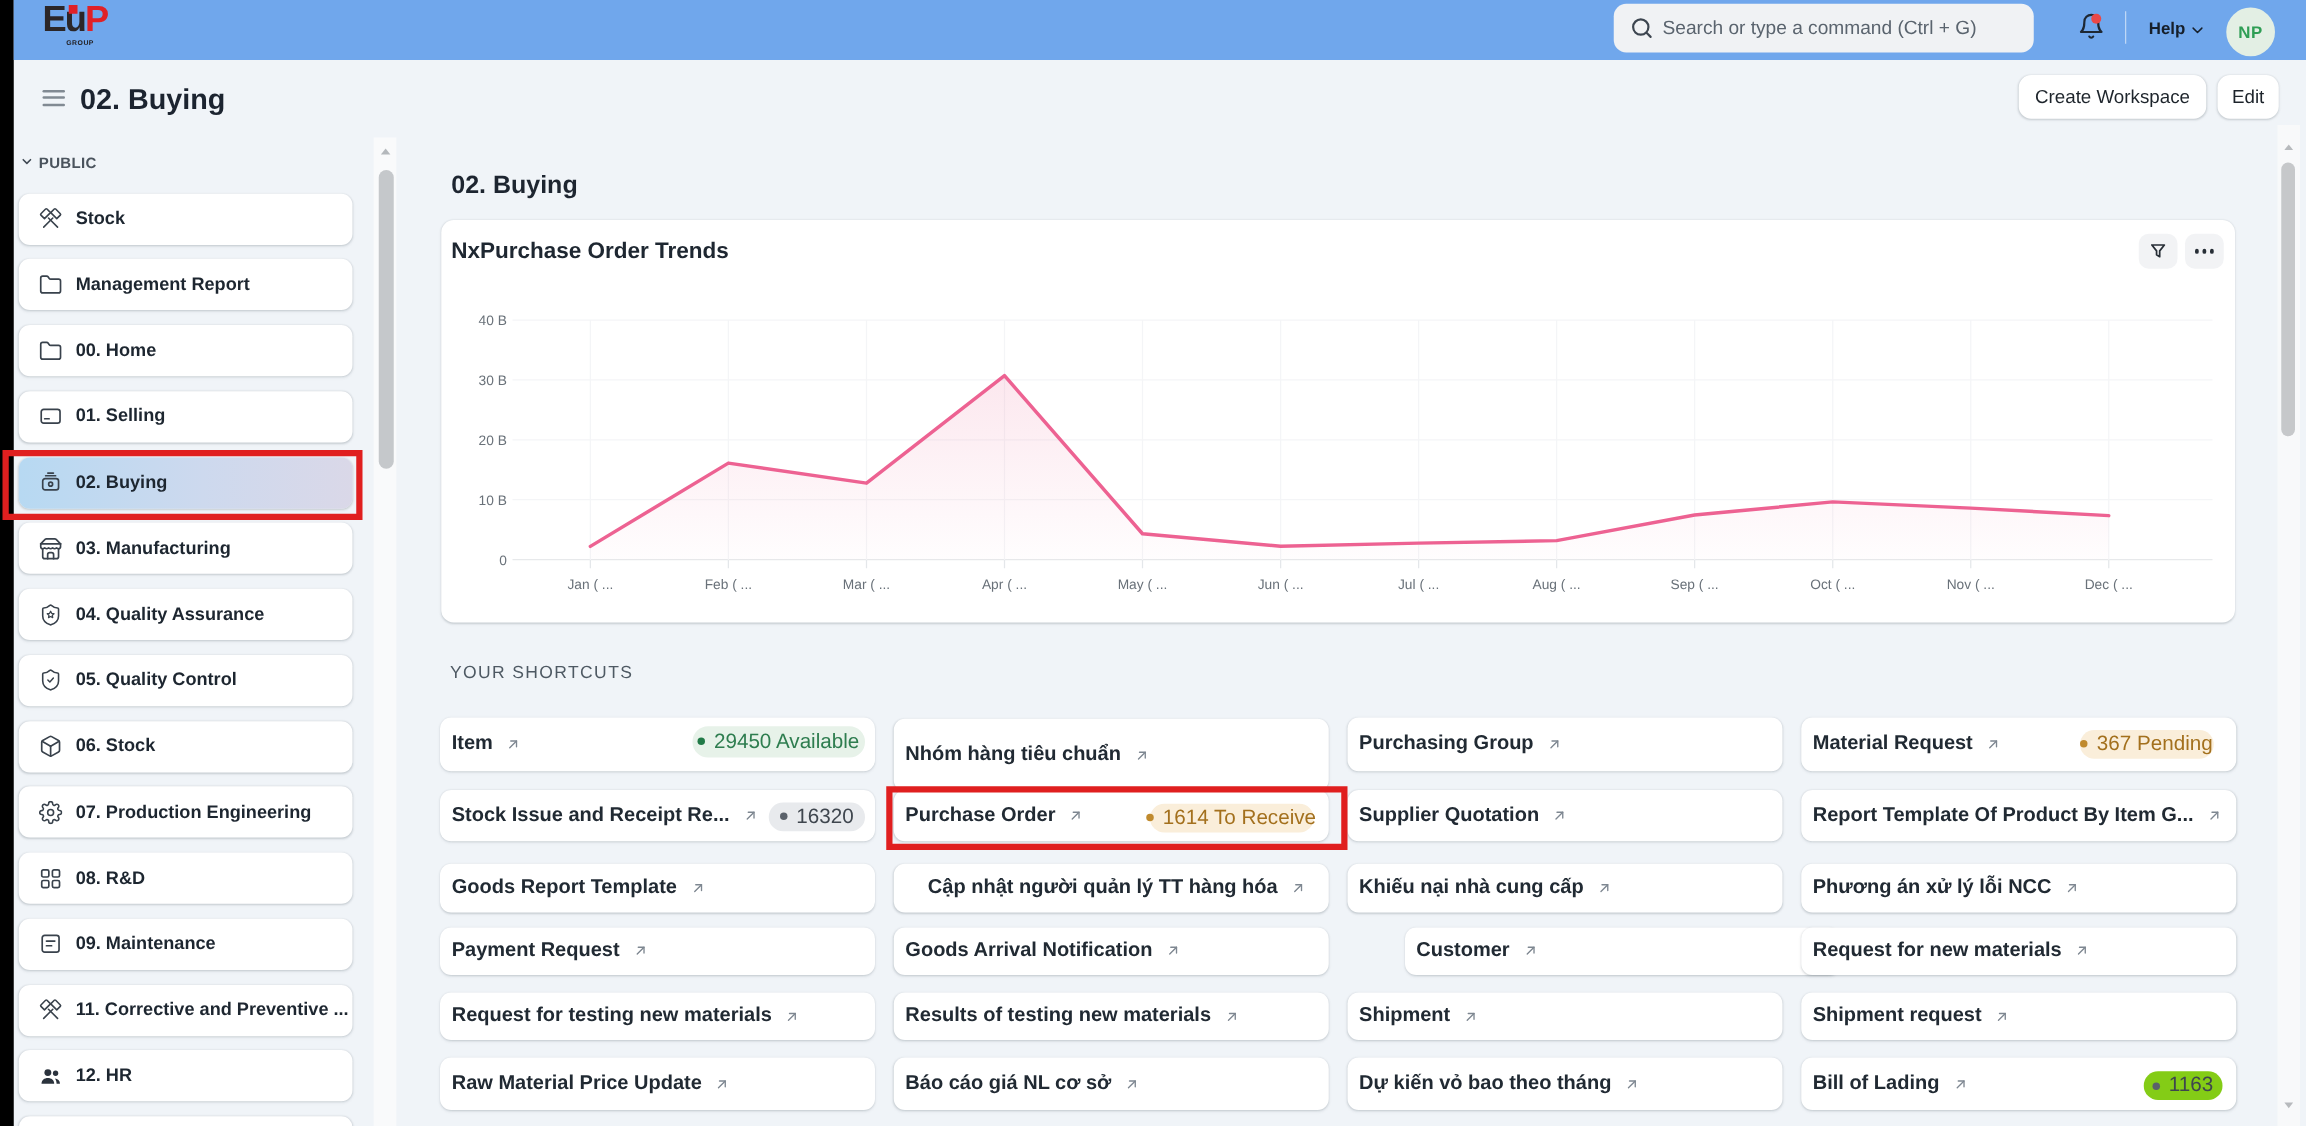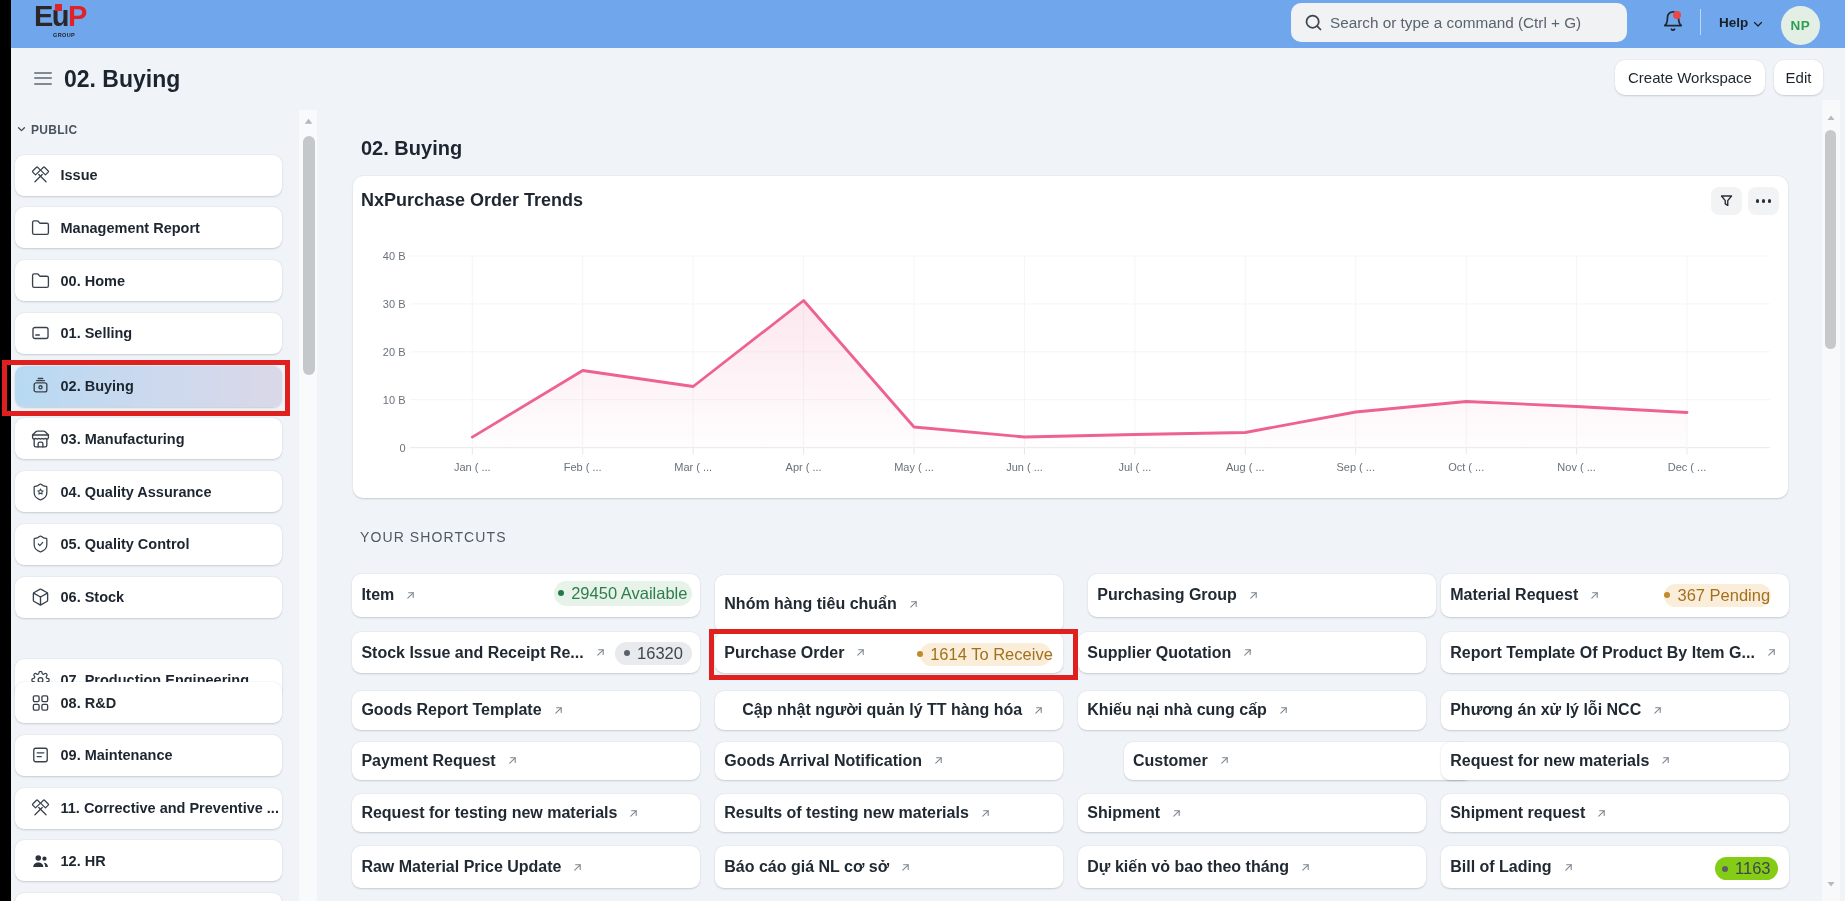--- a/index.html
+++ b/index.html
@@ -64,21 +64,21 @@
 
 <div class="sb-item" style="top:154.6px;">
     <svg class="ic" viewBox="0 0 24 24">
       <g stroke="#39424c" stroke-width="1.6" fill="none" stroke-linecap="round" stroke-linejoin="round">
         <path d="M5 20.5 L14.2 11.3"></path>
         <path d="M12.1 5.8 l3.6-3.6 a1 1 0 0 1 1.4 0 l4.7 4.7 a1 1 0 0 1 0 1.4 l-3.6 3.6 z"></path>
         <path d="M19 20.5 L9.8 11.3"></path>
         <path d="M11.9 5.8 l-3.6-3.6 a1 1 0 0 0-1.4 0 L2.2 6.9 a1 1 0 0 0 0 1.4 l3.6 3.6 z"></path>
       </g>
     </svg>
-    <span class="lb">Issue</span>
+    <span class="lb">Stock</span>
   </div>
 <div class="sb-item" style="top:207.3px;">
     <svg class="ic" viewBox="0 0 24 24">
       <g stroke="#39424c" stroke-width="1.7" fill="none" stroke-linecap="round" stroke-linejoin="round">
         <path d="M20 20a2 2 0 0 0 2-2V8a2 2 0 0 0-2-2h-7.9a2 2 0 0 1-1.69-.9L9.6 3.9A2 2 0 0 0 7.93 3H4a2 2 0 0 0-2 2v13a2 2 0 0 0 2 2Z"></path>
       </g>
     </svg>
     <span class="lb">Management Report</span>
   </div>
 <div class="sb-item" style="top:260.1px;">
@@ -142,21 +142,21 @@
 <div class="sb-item" style="top:576.6px;">
     <svg class="ic" viewBox="0 0 24 24">
       <g stroke="#39424c" stroke-width="1.7" fill="none" stroke-linecap="round" stroke-linejoin="round">
         <path d="M21 16V8a2 2 0 0 0-1-1.73l-7-4a2 2 0 0 0-2 0l-7 4A2 2 0 0 0 3 8v8a2 2 0 0 0 1 1.73l7 4a2 2 0 0 0 2 0l7-4A2 2 0 0 0 21 16z"></path>
         <path d="M3.3 7 12 12l8.7-5"></path>
         <path d="M12 22V12"></path>
       </g>
     </svg>
     <span class="lb">06. Stock</span>
   </div>
-<div class="sb-item" style="top:629.4px;margin-top:30px;">
+<div class="sb-item" style="top:629.4px;">
     <svg class="ic" viewBox="0 0 24 24">
       <g stroke="#39424c" stroke-width="1.6" fill="none" stroke-linecap="round" stroke-linejoin="round">
         <circle cx="12" cy="12" r="3"></circle>
         <path d="M19.4 15a1.65 1.65 0 0 0 .33 1.82l.06.06a2 2 0 0 1 0 2.83 2 2 0 0 1-2.83 0l-.06-.06a1.65 1.65 0 0 0-1.82-.33 1.65 1.65 0 0 0-1 1.51V21a2 2 0 0 1-2 2 2 2 0 0 1-2-2v-.09A1.65 1.65 0 0 0 9 19.4a1.65 1.65 0 0 0-1.82.33l-.06.06a2 2 0 0 1-2.83 0 2 2 0 0 1 0-2.83l.06-.06a1.65 1.65 0 0 0 .33-1.82 1.65 1.65 0 0 0-1.51-1H3a2 2 0 0 1-2-2 2 2 0 0 1 2-2h.09A1.65 1.65 0 0 0 4.6 9a1.65 1.65 0 0 0-.33-1.82l-.06-.06a2 2 0 0 1 0-2.83 2 2 0 0 1 2.83 0l.06.06a1.65 1.65 0 0 0 1.82.33H9a1.65 1.65 0 0 0 1-1.51V3a2 2 0 0 1 2-2 2 2 0 0 1 2 2v.09a1.65 1.65 0 0 0 1 1.51 1.65 1.65 0 0 0 1.82-.33l.06-.06a2 2 0 0 1 2.83 0 2 2 0 0 1 0 2.83l-.06.06a1.65 1.65 0 0 0-.33 1.82V9a1.65 1.65 0 0 0 1.51 1H21a2 2 0 0 1 2 2 2 2 0 0 1-2 2h-.09a1.65 1.65 0 0 0-1.51 1z"></path>
       </g>
     </svg>
     <span class="lb">07. Production Engineering</span>
   </div>
 <div class="sb-item" style="top:682.1px;">
     <svg class="ic" viewBox="0 0 24 24">
@@ -303,21 +303,21 @@
       <path d="M8.5 7 H17 V15.5"></path>
     </svg>
   </div>
 <div class="scard" style="position:absolute; left:715.3px; top:575px; width:348px; height:58px; padding-left:9px;">
     <span class="sc-t">Nhóm hàng tiêu chuẩn</span>
     <svg style="margin-left:10px; flex:none;" width="13" height="13" viewBox="0 0 24 24" fill="none" stroke="#7e8791" stroke-width="2" stroke-linecap="round" stroke-linejoin="round">
       <path d="M7 17 L17 7"></path>
       <path d="M8.5 7 H17 V15.5"></path>
     </svg>
   </div>
-<div class="scard" style="position:absolute; left:1078.3px; top:573.5px; width:348px; height:43px; padding-left:9px;margin-left:10px;">
+<div class="scard" style="position:absolute; left:1078.3px; top:573.5px; width:348px; height:43px; padding-left:9px;">
     <span class="sc-t">Purchasing Group</span>
     <svg style="margin-left:10px; flex:none;" width="13" height="13" viewBox="0 0 24 24" fill="none" stroke="#7e8791" stroke-width="2" stroke-linecap="round" stroke-linejoin="round">
       <path d="M7 17 L17 7"></path>
       <path d="M8.5 7 H17 V15.5"></path>
     </svg>
   </div>
 <div class="scard" style="position:absolute; left:1441.2px; top:573.5px; width:348px; height:43px; padding-left:9px;">
     <span class="sc-t">Material Request</span>
     <svg style="margin-left:10px; flex:none;" width="13" height="13" viewBox="0 0 24 24" fill="none" stroke="#7e8791" stroke-width="2" stroke-linecap="round" stroke-linejoin="round">
       <path d="M7 17 L17 7"></path>

